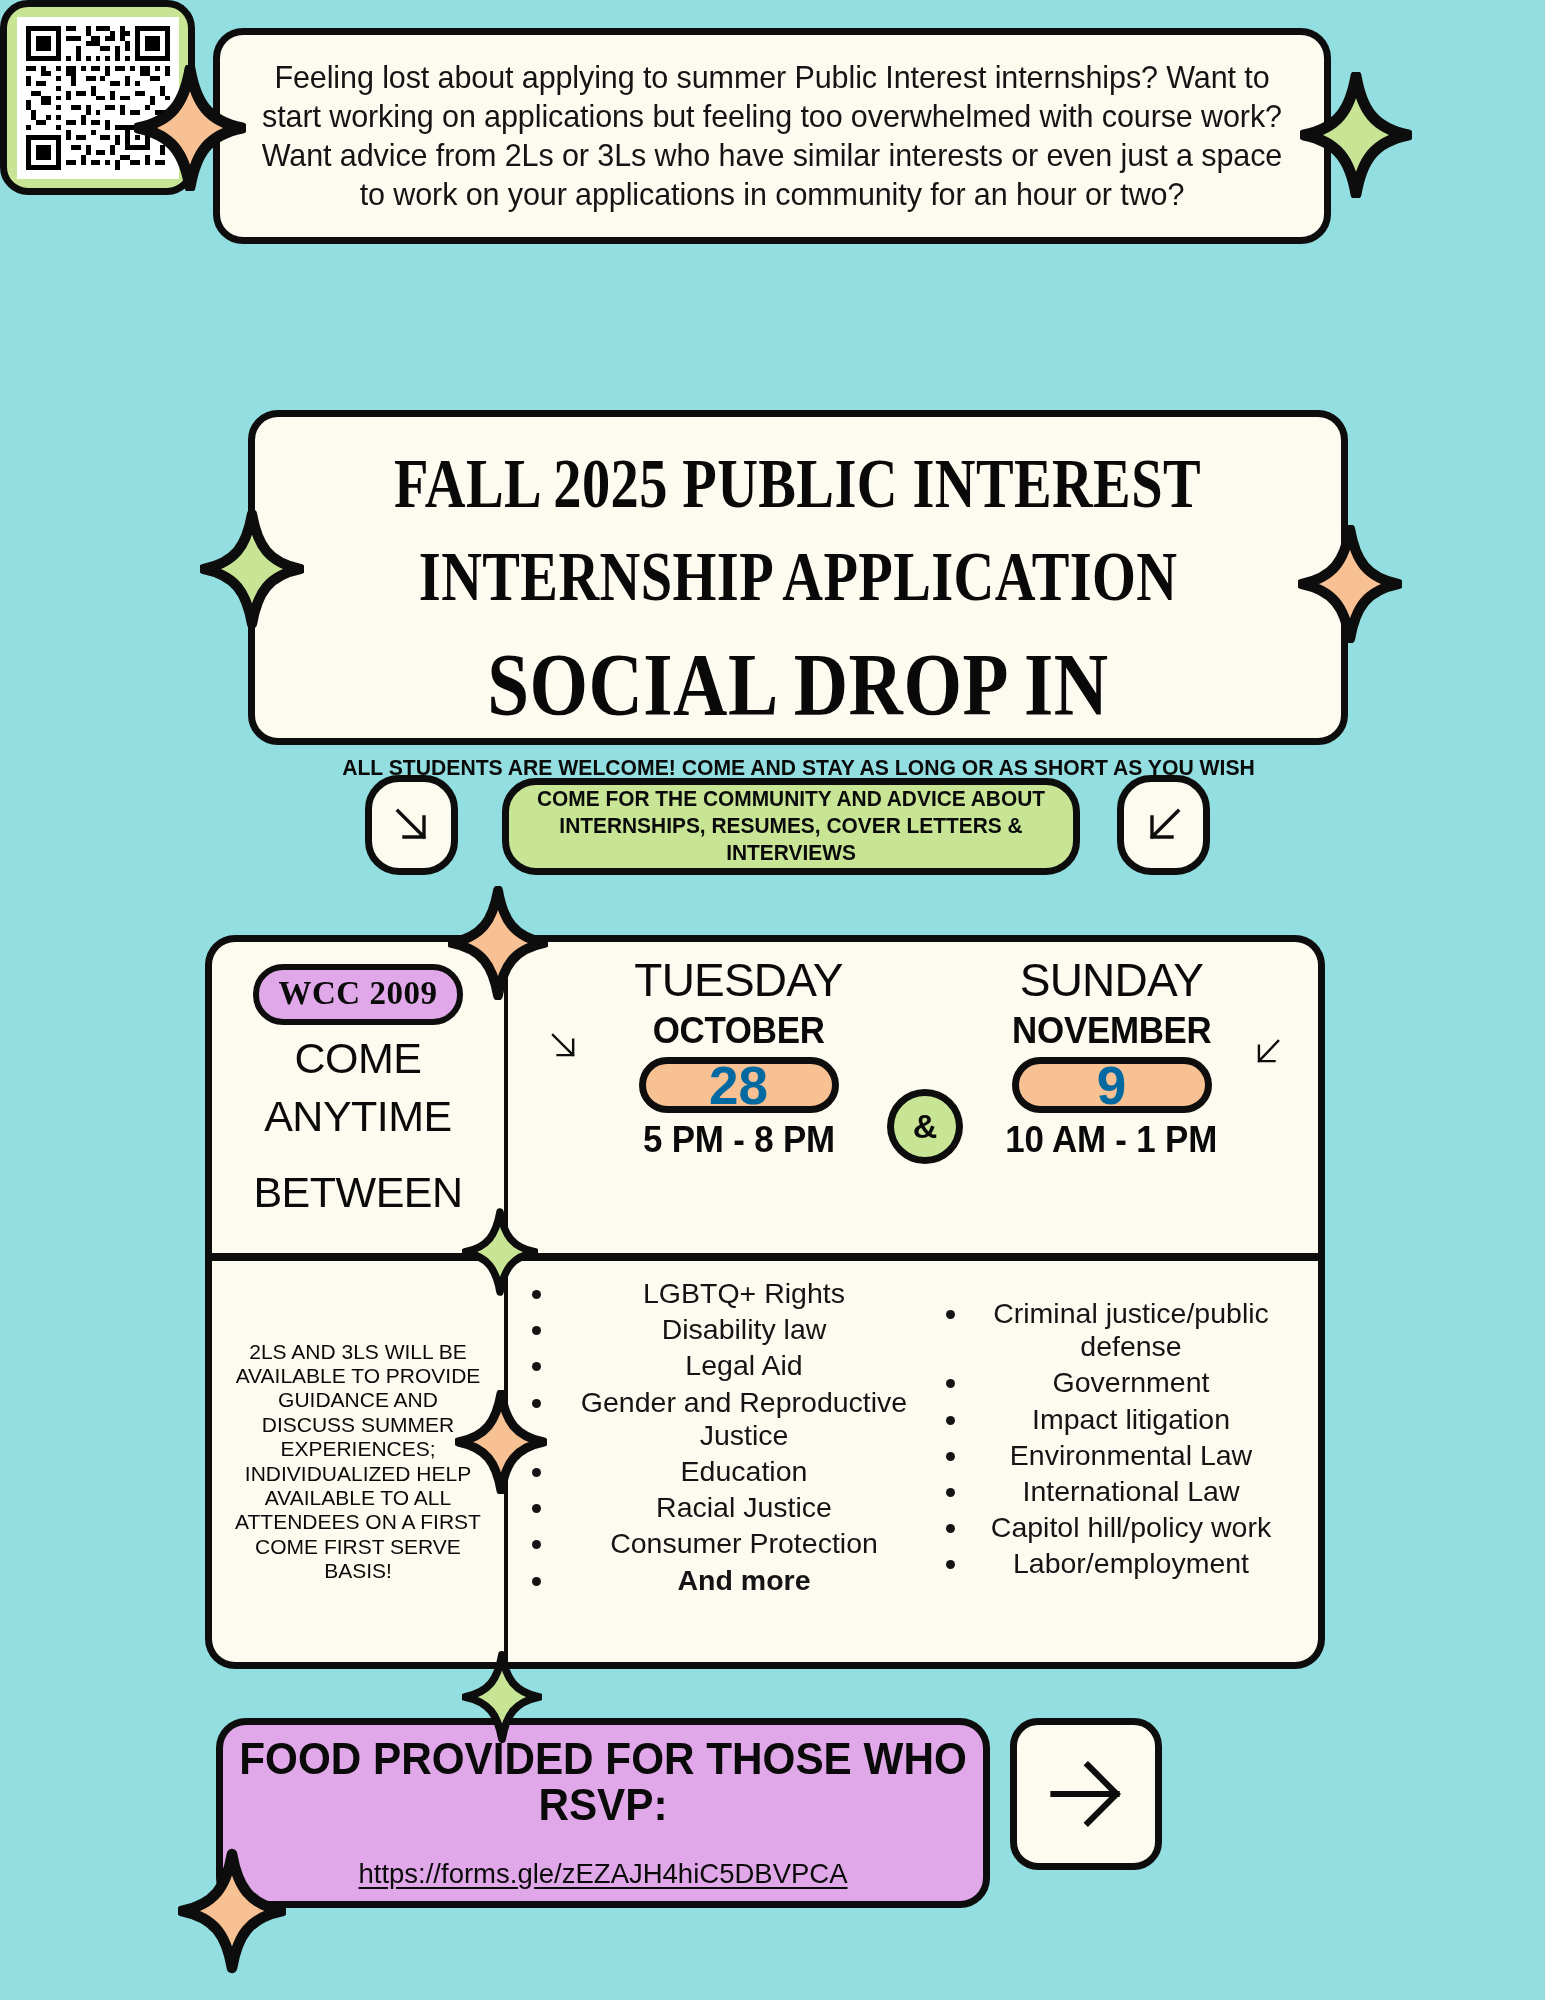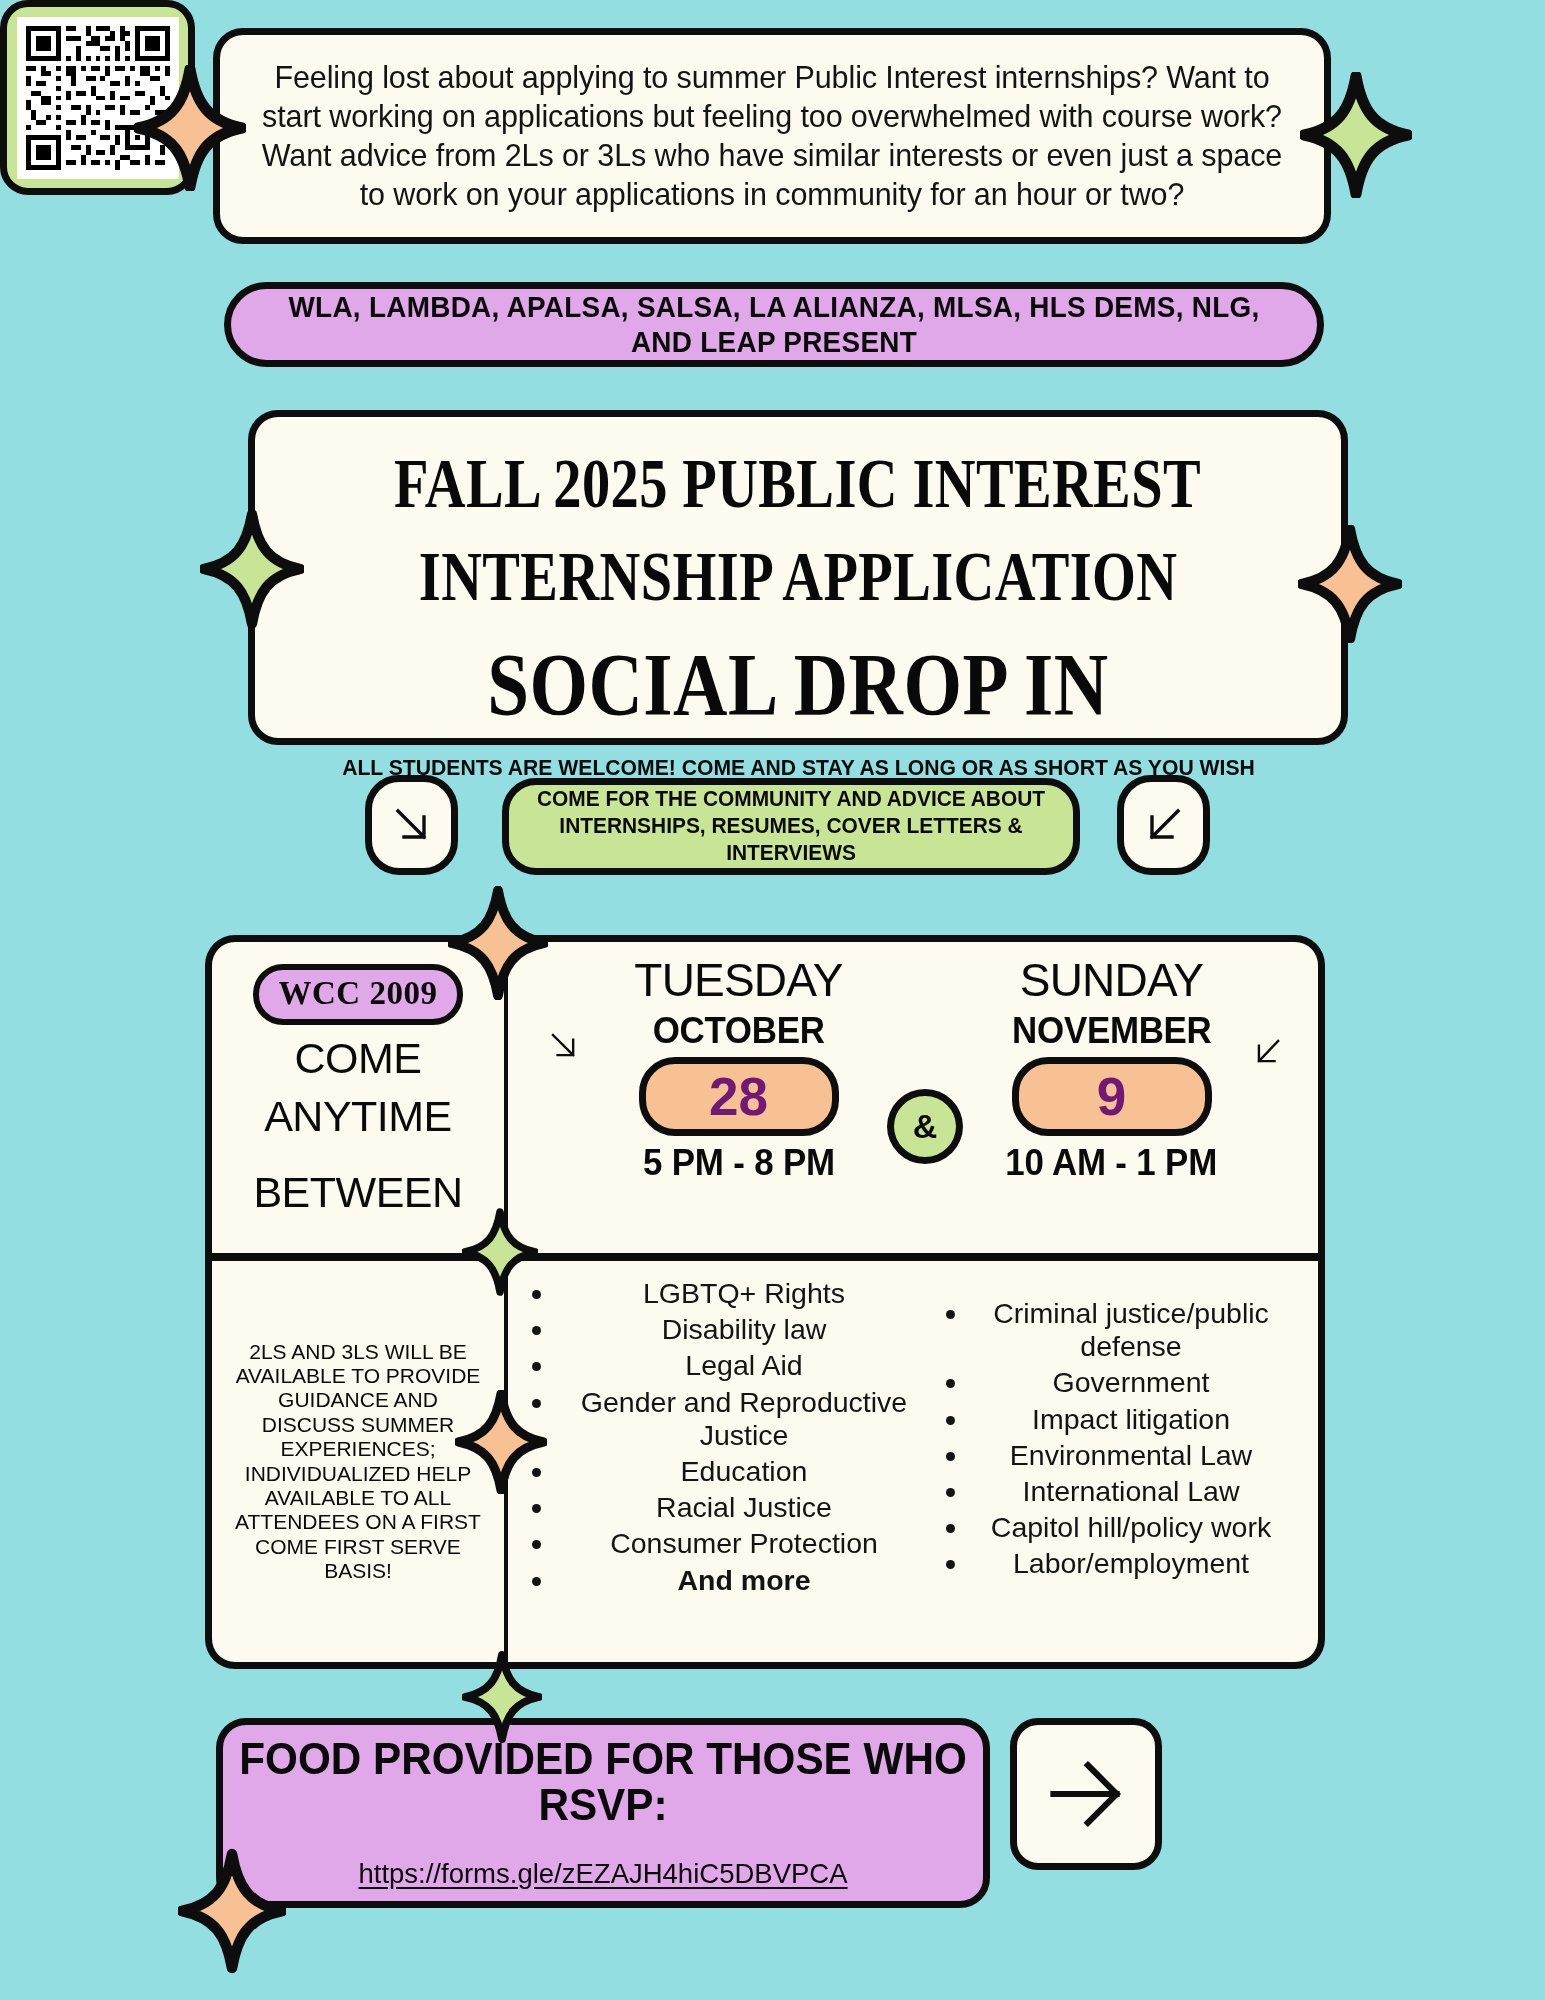--- a/index.html
+++ b/index.html
@@ -174,23 +174,23 @@
   .mon {
     font-size: 36px; font-weight: 700; color: #0a0a0a;
     letter-spacing: -0.3px; margin-top: 6px; transform: scaleX(0.97);
   }
   .daypill {
     margin-top: 5px;
     background: #f7c193;
     border: 7px solid #0d0d0d;
     border-radius: 36px;
     min-width: 200px;
-    height: 79px;
+    height: 56px;
     display: flex; align-items: center; justify-content: center;
-    font-size: 53px; font-weight: 700; color: #701a75; line-height: 1;
+    font-size: 53px; font-weight: 700; color: #0369a1; line-height: 1;
   }
   .timetxt {
     margin-top: 6px;
     font-size: 36px; font-weight: 700; color: #0a0a0a;
     letter-spacing: -0.2px; transform: scaleX(0.97);
   }
   #amp-pill {
     position: absolute;
     left: 50%; transform: translateX(-50%);
     top: 147px;
@@ -309,23 +309,20 @@
   </svg>
 
   <svg class="sparkle" style="left:178px; top:1848px; z-index:60;" width="108" height="126" viewBox="0 0 112 126">
     <path d="M56 4 C62 38 74 56 108 63 C74 70 62 88 56 122 C50 88 38 70 4 63 C38 56 50 38 56 4 Z" fill="#f7c193" stroke="#0d0d0d" stroke-width="11" stroke-linejoin="round"></path>
   </svg>
 
   <div class="box cream" id="intro-box">
     <p id="intro-text">Feeling lost about applying to summer Public Interest internships? Want to start working on applications but feeling too overwhelmed with course work? Want advice from 2Ls or 3Ls who have similar interests or even just a space to work on your applications in community for an hour or two?</p>
   </div>
 
-  <div class="box purple" id="presenters-box">
-    <p id="presenters-text">WLA, LAMBDA, APALSA, SALSA, LA ALIANZA, MLSA, HLS DEMS, NLG, AND LEAP PRESENT</p>
-  </div>
 
   <div class="box cream" id="title-box">
     <div class="title-line" id="title-l1">FALL 2025 PUBLIC INTEREST</div>
     <div class="title-line" id="title-l2">INTERNSHIP APPLICATION</div>
     <div class="title-line" id="title-l3">SOCIAL DROP IN</div>
     <div id="title-sub">ALL STUDENTS ARE WELCOME! COME AND STAY AS LONG OR AS SHORT AS YOU WISH</div>
   </div>
 
   <div class="arrow-chip" id="arrow-chip-left">
     <svg width="48" height="48" viewBox="0 0 48 48">

